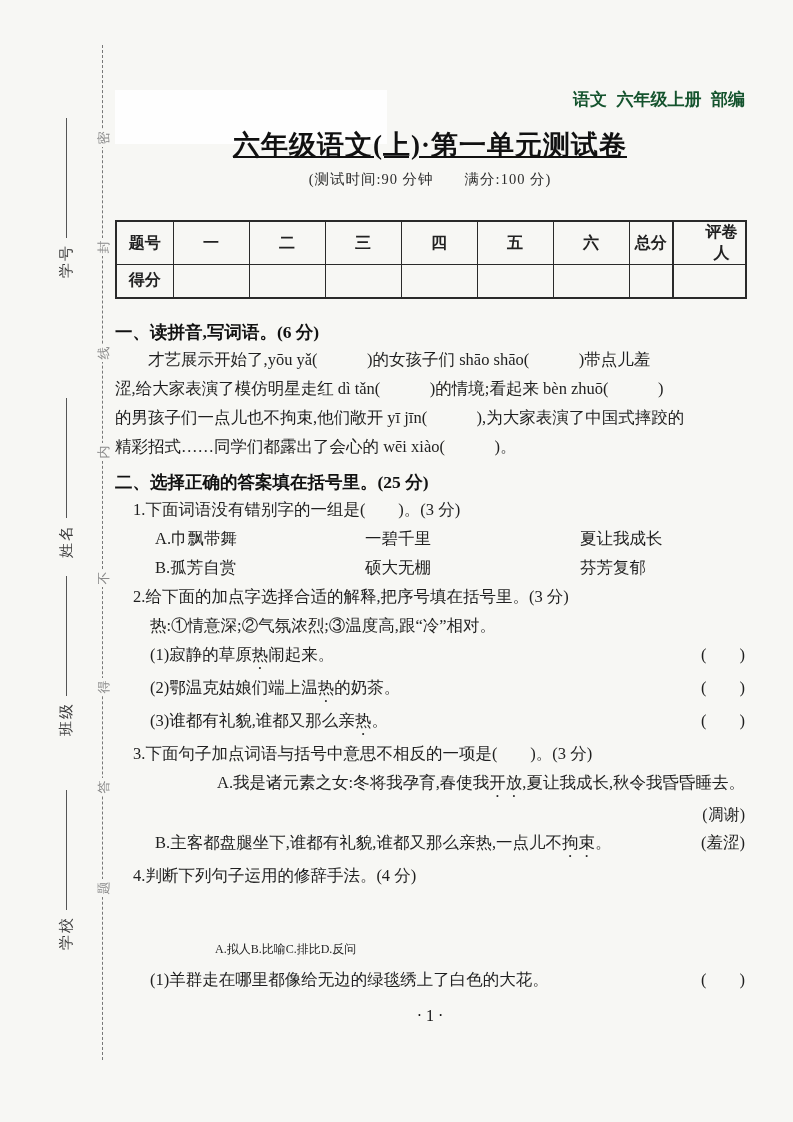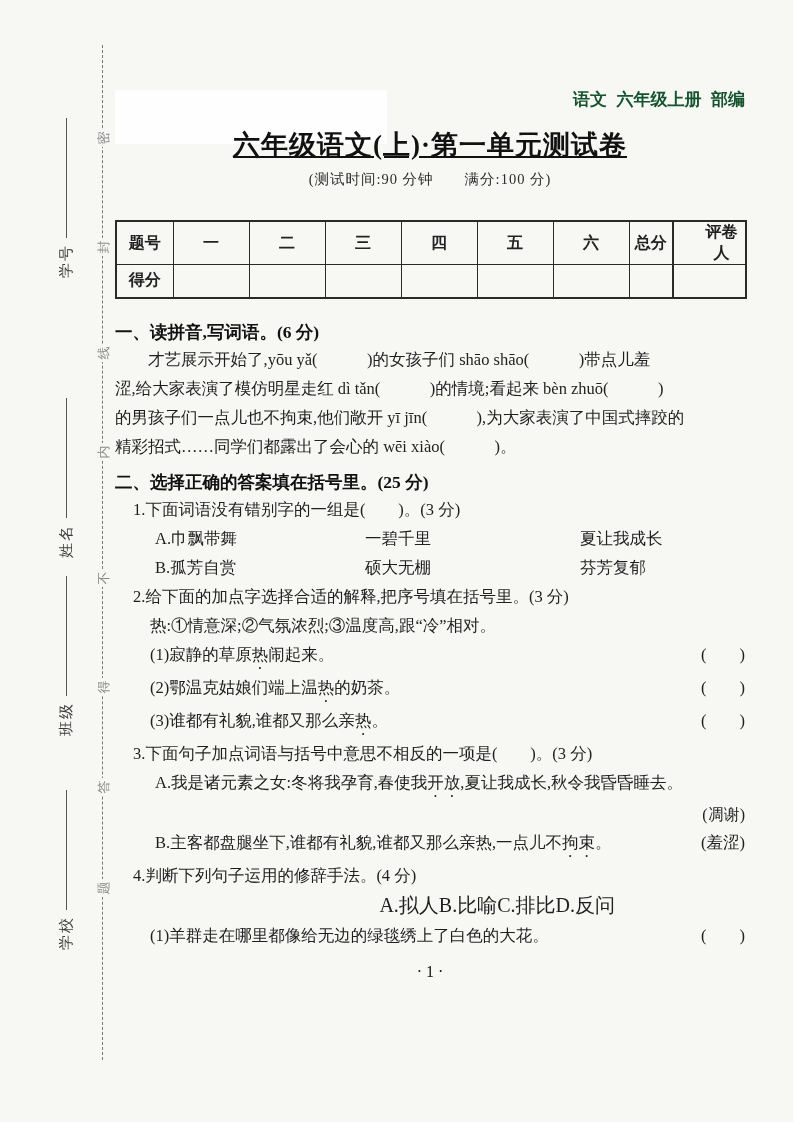--- a/index.html
+++ b/index.html
@@ -67,21 +67,21 @@
 
   .sec-heading{font-size:17.5px;font-weight:bold;line-height:26px;color:#111;}
   .s1-heading{margin-top:20px;}
   .s2-heading{margin-top:8px;}
 
   .line{font-size:16.5px;line-height:29px;white-space:pre;}
   .para-line{padding-left:0;}
   .para-line.indent{text-indent:33px;}
   .stem{padding-left:18px;}
   .sub{padding-left:35px;}
-  .opt{padding-left:40px;}
+  .opt{padding-left:40px;text-align:right;}
 
   .opt-row{display:flex;padding-left:40px;line-height:29px;font-size:16.5px;}
   .opt-row .c1{width:210px;}
   .opt-row .c2{width:215px;}
   .opt-row .c3{flex:1;}
 
   .flex-line{display:flex;justify-content:space-between;line-height:29px;font-size:16.5px;}
   .flex-line .lhs{padding-left:35px;white-space:pre;}
   .flex-line .lhs.opt-pad{padding-left:40px;}
   .flex-line .rhs{white-space:pre;padding-right:0;}
@@ -89,22 +89,22 @@
   .answer-line{line-height:27px;font-size:16px;text-align:right;white-space:pre;}
 
   .dotted{
     -webkit-text-emphasis:filled dot;
     -webkit-text-emphasis-position:under right;
     text-emphasis:filled dot;
     text-emphasis-position:under right;
   }
 
   .choices-row{
-    display:flex;justify-content:flex-end;
-    margin-left:100px;width:400px;line-height:31px;font-size:20px;
+    display:flex;justify-content:flex-start;
+    margin-left:100px;width:400px;line-height:31px;font-size:12px;margin-top:44px;
   }
   .page-number{margin-top:12px;text-align:center;font-size:16px;line-height:20px;color:#111;}
 </style>
 </head>
 <body>
 
 <div class="page">
 
   <div class="white-patch"></div>
 

